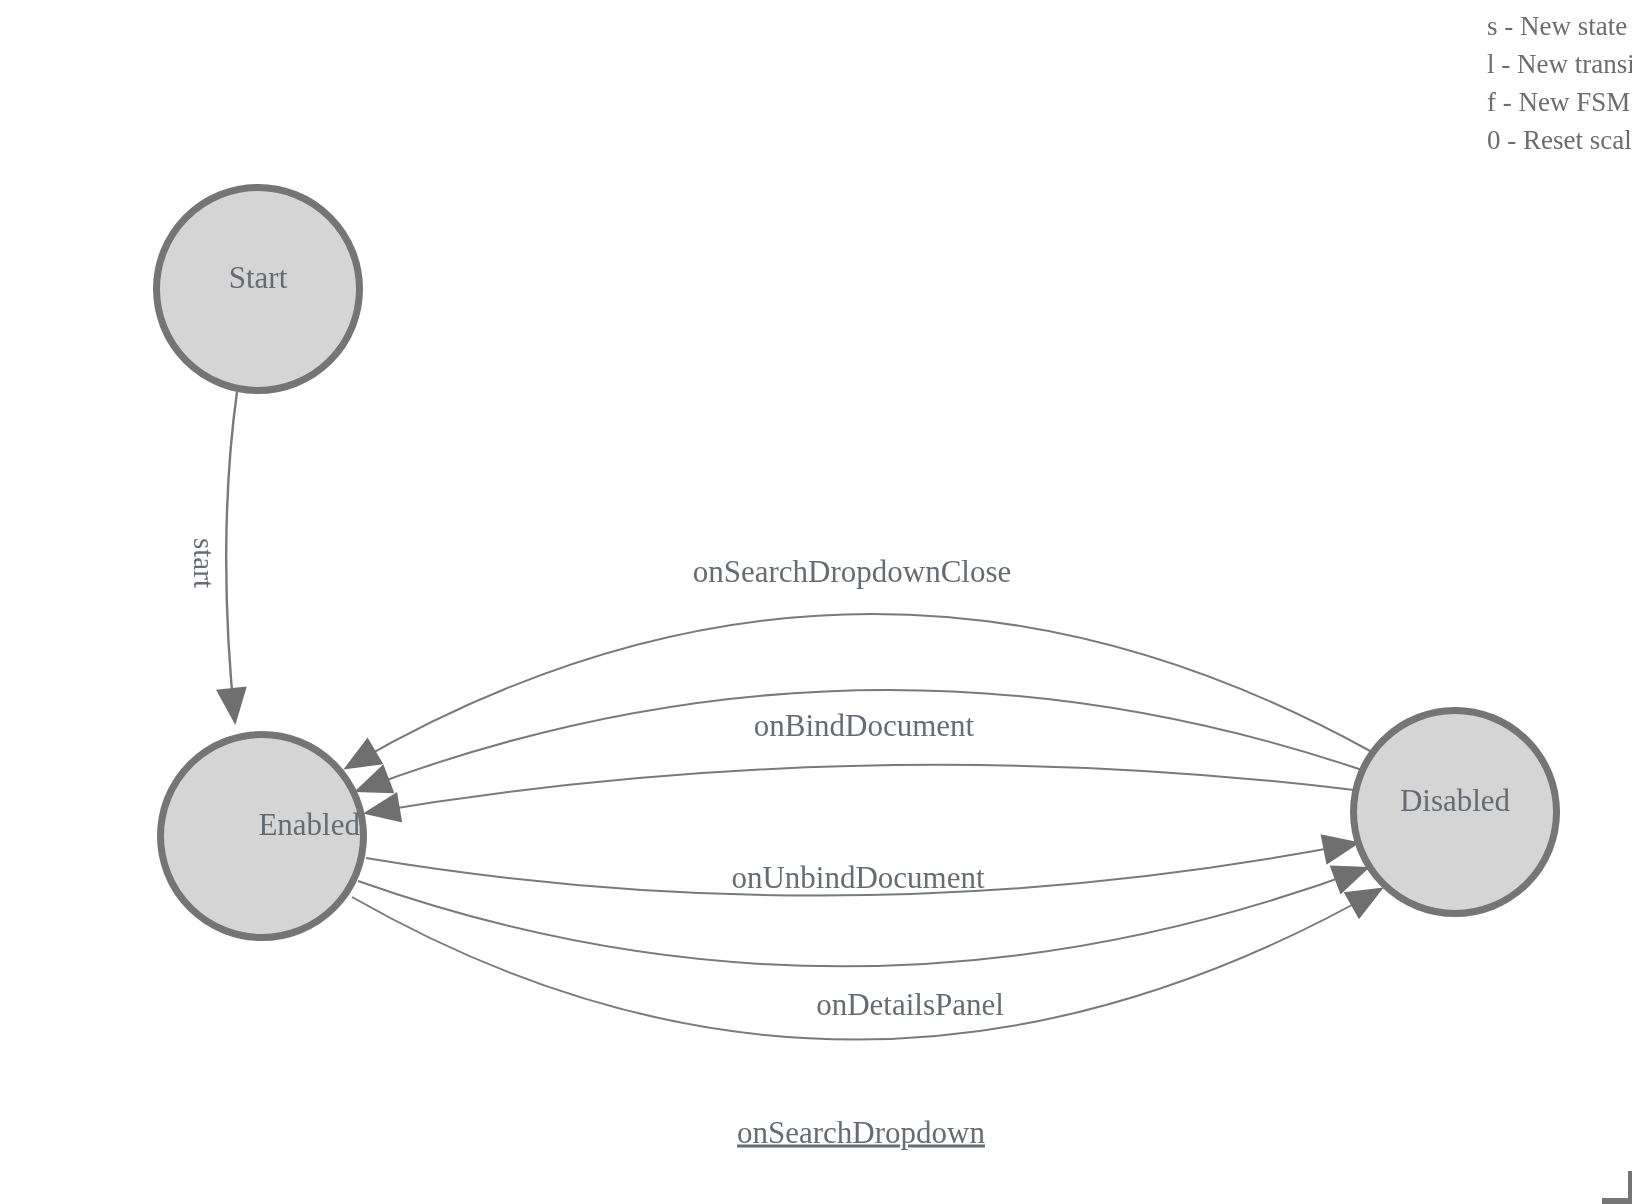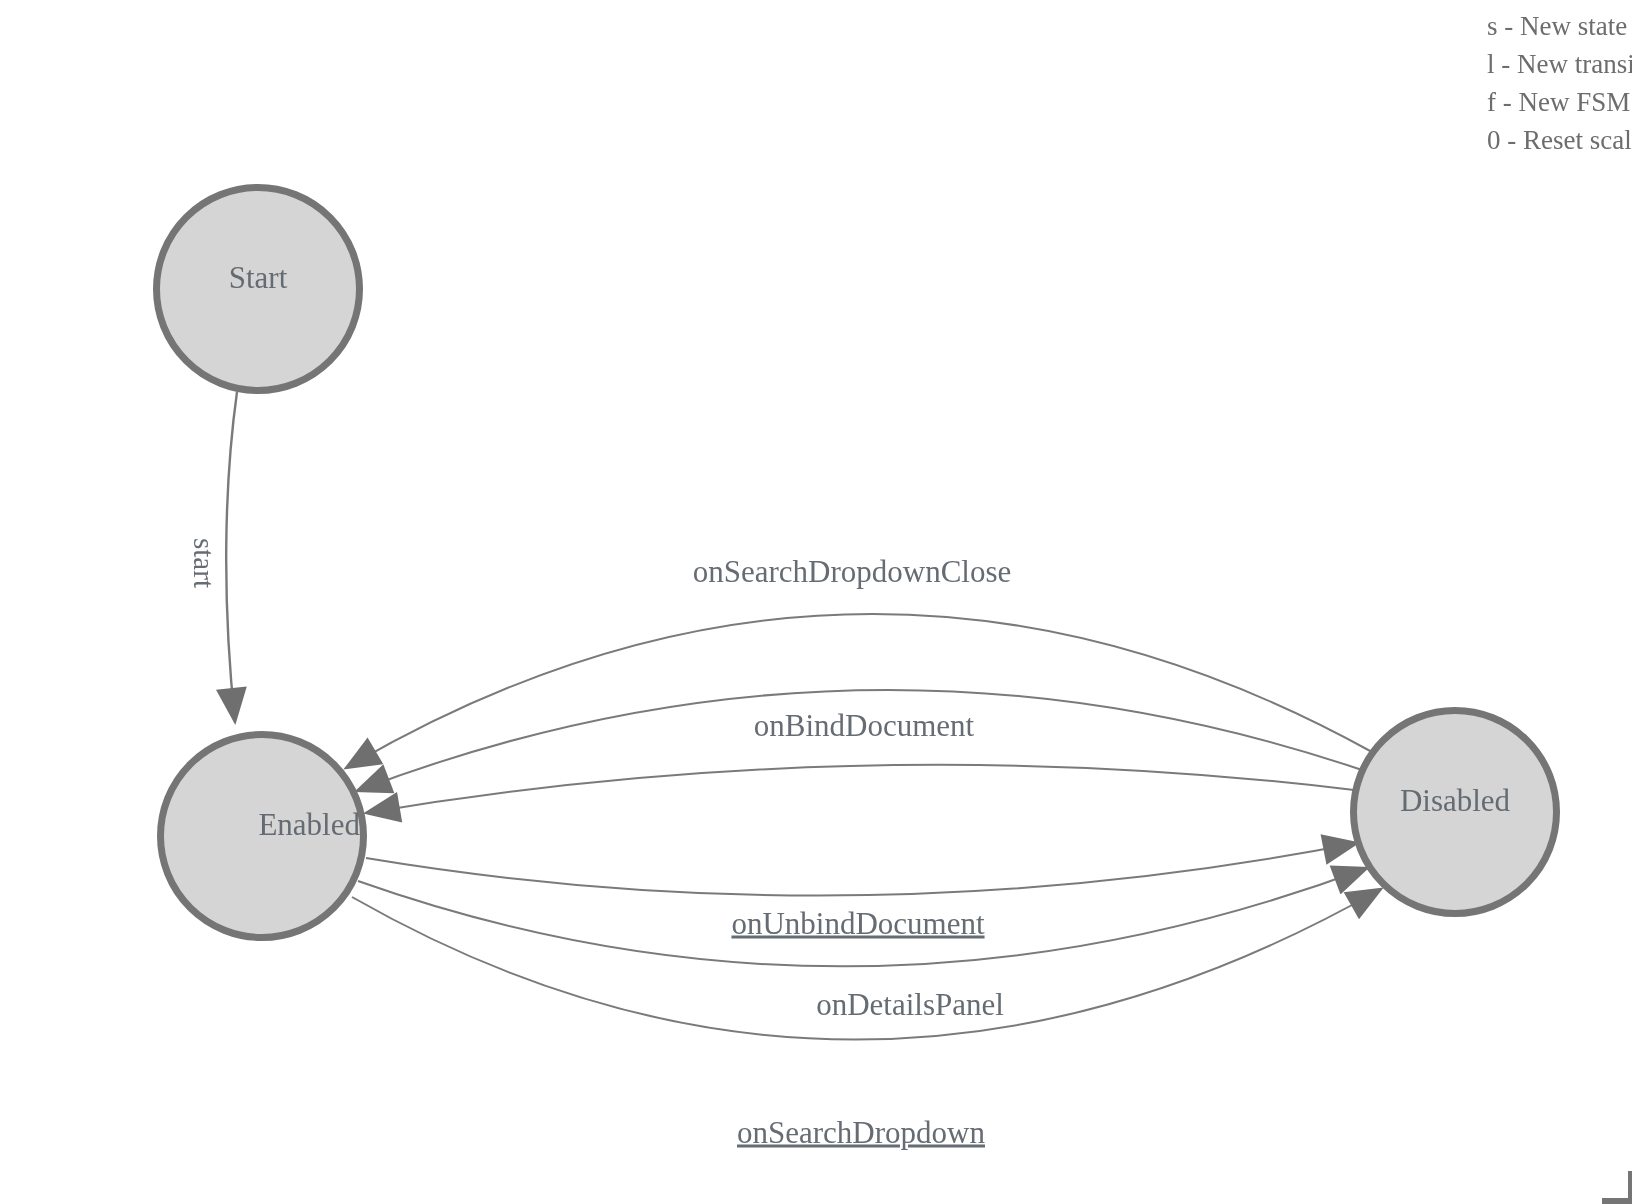--- a/index.html
+++ b/index.html
@@ -114,21 +114,21 @@
     <span class="state-label">Disabled</span>
   </div>
 
   <div class="edge-label rotated" style="left:203px; top:563px;">start</div>
 
   <div class="edge-label" style="left:852px; top:571px;">onSearchDropdownClose</div>
 
 
   <div class="edge-label" style="left:828px; top:725px;margin-left:36px;">onBindDocument</div>
 
-  <div class="edge-label" style="left:858px; top:923px;text-decoration:underline;">onUnbindDocument</div>
+  <div class="edge-label" style="left:858px; top:877px;">onUnbindDocument</div>
 
   <div class="edge-label" style="left:910px; top:1004px;">onDetailsPanel</div>
 
   <div class="edge-label" style="left:861px; top:1132px;text-decoration:underline;">onSearchDropdown</div>
 
   <div class="legend">
     <div class="legend-line">s - New state</div>
     <div class="legend-line">l - New transition</div>
     <div class="legend-line">f - New FSM</div>
     <div class="legend-line">0 - Reset scale</div>

